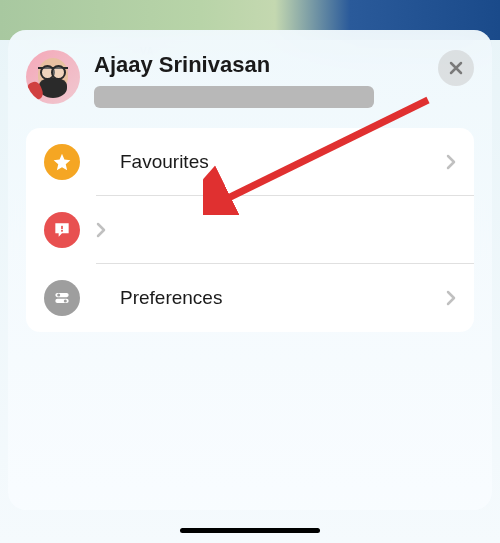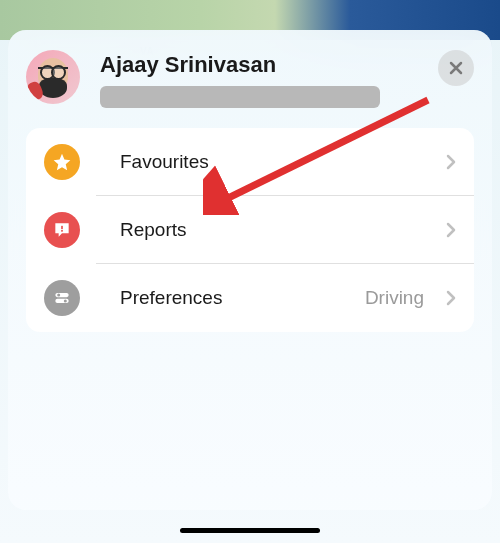--- a/index.html
+++ b/index.html
@@ -40,21 +40,21 @@
       right: 8px;
       background: linear-gradient(180deg, rgba(240,248,252,0.95) 0%, rgba(248,252,255,0.95) 100%);
       backdrop-filter: blur(20px);
       border-radius: 18px;
       padding: 20px 18px;
       height: 480px;
     }
     .header {
       display: flex;
       align-items: flex-start;
-      gap: 20px;
+      gap: 14px;
       margin-bottom: 20px;
     }
     .avatar {
       width: 54px;
       height: 54px;
       border-radius: 50%;
       background: linear-gradient(135deg, #f4a8b8 0%, #f0c8d0 100%);
       flex-shrink: 0;
       position: relative;
       overflow: hidden;
@@ -246,37 +246,35 @@
 
 
     <div class="menu-item">
       <div class="menu-icon icon-reports">
         <svg width="20" height="20" viewBox="0 0 24 24">
             <path fill="#fff" d="M4 4h16v12H12l-4 4v-4H4z"></path>
             <rect x="11" y="7" width="2" height="4" fill="#e85050"></rect>
             <rect x="11" y="12" width="2" height="2" fill="#e85050"></rect>
           </svg>
       </div>
-      <div class="menu-label">Reports</div>
       <svg class="chevron" viewBox="0 0 10 16">
           <path d="M2 2l6 6-6 6" stroke="#c0c0c0" stroke-width="2.5" fill="none" stroke-linecap="round" stroke-linejoin="round"></path>
         </svg>
     </div>
 
     <div class="menu-item">
       <div class="menu-icon icon-prefs">
         <svg width="20" height="20" viewBox="0 0 24 24">
           <rect x="4" y="6" width="16" height="5" rx="2.5" fill="#fff"></rect>
             <circle cx="8" cy="8.5" r="1.8" fill="#9e9e9e"></circle>
           <rect x="4" y="13" width="16" height="5" rx="2.5" fill="#fff"></rect>
             <circle cx="16" cy="15.5" r="1.8" fill="#9e9e9e"></circle>
         </svg>
       </div>
       <div class="menu-label">Preferences</div>
-      <div class="menu-trailing">Driving</div>
       <svg class="chevron" viewBox="0 0 10 16">
           <path d="M2 2l6 6-6 6" stroke="#c0c0c0" stroke-width="2.5" fill="none" stroke-linecap="round" stroke-linejoin="round"></path>
         </svg>
     </div>
   </div>
 
   <svg class="arrow" width="230" height="120" viewBox="0 0 230 120">
     <defs>
       <marker id="ah" markerWidth="12" markerHeight="12" refX="2" refY="5" orient="auto">
         <path d="M0 0 L12 5 L0 10 z" fill="#e03030"></path>

